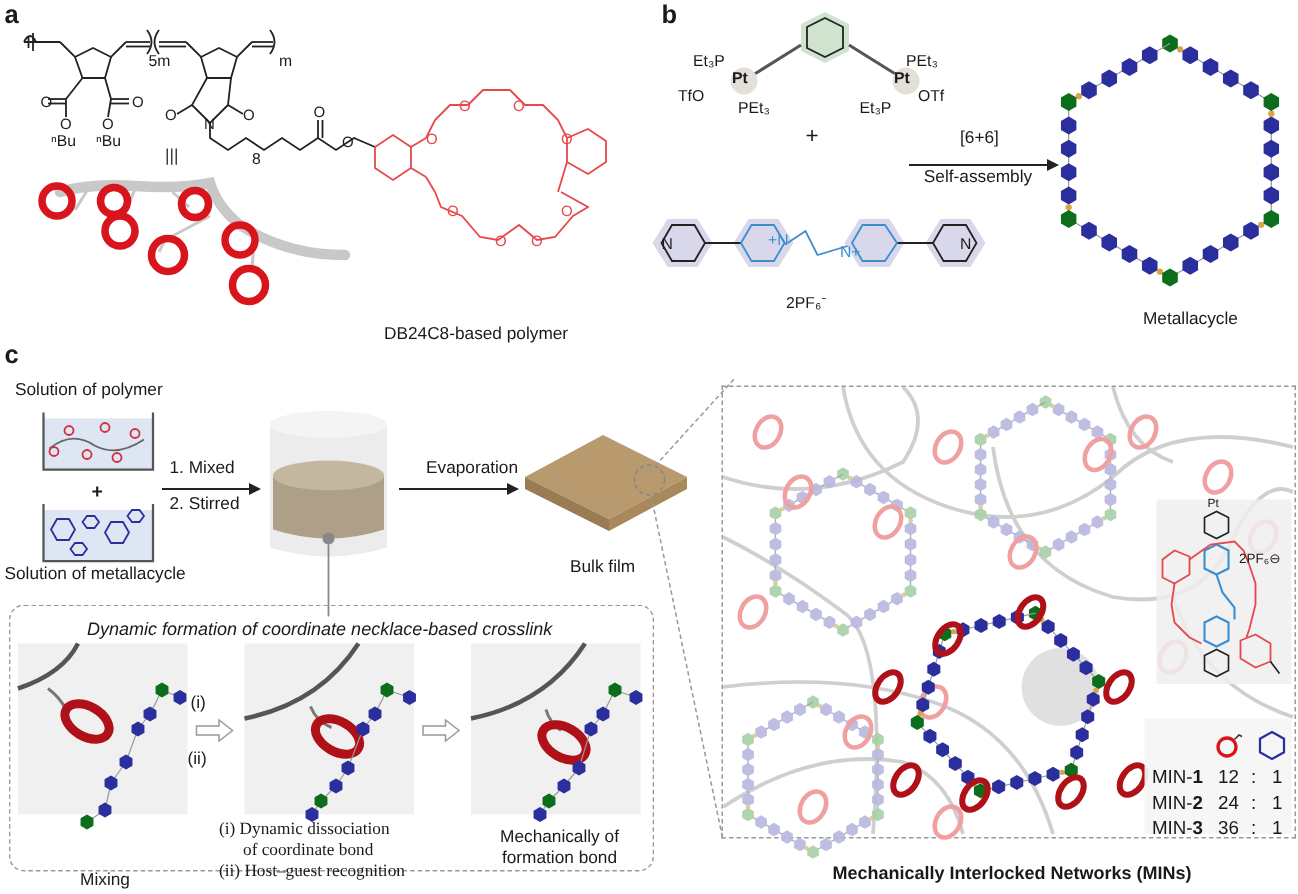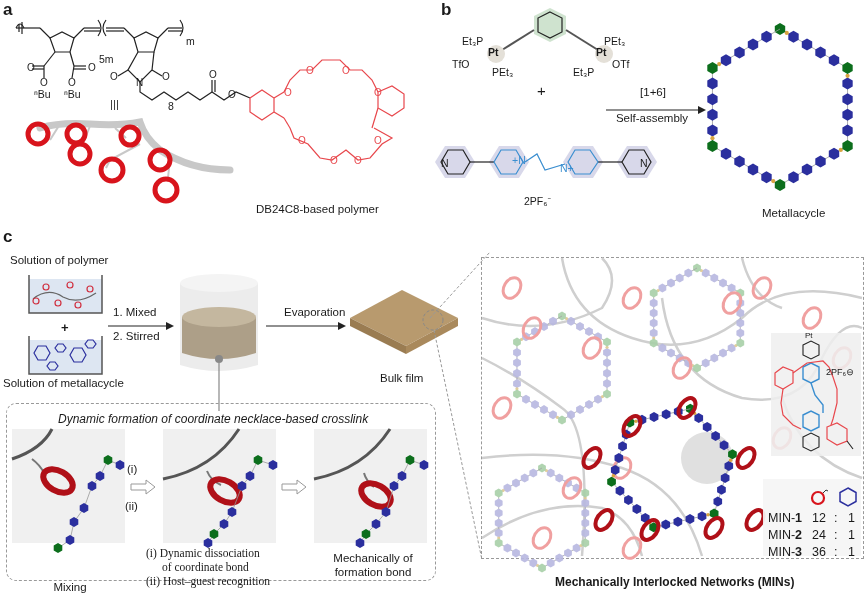--- a/index.html
+++ b/index.html
@@ -87,21 +87,21 @@
     <text x="209" y="78">O</text>
       <text x="228" y="98">O</text>
   </g>
   <g fill="#e8474c">
     <text x="284" y="96">O</text>
       <text x="306" y="74">O</text>
       <text x="342" y="74">O</text>
       <text x="374" y="96">O</text>
   </g>
 </svg>
-<div class="lbl sm" style="left:99px;top:53px;">5m</div>
+<div class="lbl sm" style="left:99px;top:35px;">5m</div>
 <div class="lbl sm" style="left:186px;top:35px;">m</div>
 <div class="lbl sm" style="left:34px;top:88px;">ⁿBu</div>
 <div class="lbl sm" style="left:64px;top:88px;">ⁿBu</div>
 <div class="lbl sm" style="left:168px;top:100px;">8</div>
 <div class="lbl" style="left:110px;top:98px;color:#333;">|||</div>
 
 <svg style="left:250px;top:120px;" width="180" height="60" viewBox="0 0 180 60">
   <g stroke="#e8474c" stroke-width="1.2" fill="none">
     <path d="M40 8 L44 18 L58 24 L70 38 L82 40 L96 30 L108 40 L120 38 L132 24 L142 18 L124 8"></path>
   </g>
@@ -125,21 +125,21 @@
   <g fill="none" stroke="#d8141c" stroke-width="5">
     <circle cx="18" cy="24" r="10"></circle>
       <circle cx="60" cy="44" r="10"></circle>
       <circle cx="56" cy="24" r="9"></circle>
     <circle cx="110" cy="26" r="9"></circle>
       <circle cx="92" cy="60" r="11"></circle>
       <circle cx="146" cy="80" r="11"></circle>
       <circle cx="140" cy="50" r="10"></circle>
   </g>
 </svg>
-<div class="lbl" style="left:256px;top:203px;">DB24C8-based polymer</div>
+<div class="lbl" style="left:256px;top:217px;">DB24C8-based polymer</div>
 
 <div class="panel-letter" style="left:441px;top:0px;">b</div>
 
 <svg style="left:440px;top:0;" width="200" height="90" viewBox="0 0 200 90">
   <polygon points="110,8 126,16 126,34 110,42 94,34 94,16" fill="#cfe3cf"></polygon>
   <polygon points="110,12 122,18 122,32 110,38 98,32 98,18" fill="none" stroke="#222" stroke-width="1.2"></polygon>
   <line x1="94" y1="30" x2="62" y2="50" stroke="#555" stroke-width="2"></line>
   <line x1="126" y1="30" x2="158" y2="50" stroke="#555" stroke-width="2"></line>
   <circle cx="56" cy="54" r="9" fill="#e4e0d8"></circle>
   <circle cx="164" cy="54" r="9" fill="#e4e0d8"></circle>
@@ -147,21 +147,21 @@
 <div class="lbl sm" style="left:462px;top:35px;">Et₃P</div>
 <div class="lbl sm" style="left:488px;top:46px;font-weight:bold;">Pt</div>
 <div class="lbl sm" style="left:452px;top:58px;">TfO</div>
 <div class="lbl sm" style="left:492px;top:66px;">PEt₃</div>
 <div class="lbl sm" style="left:604px;top:35px;">PEt₃</div>
 <div class="lbl sm" style="left:596px;top:46px;font-weight:bold;">Pt</div>
 <div class="lbl sm" style="left:612px;top:58px;">OTf</div>
 <div class="lbl sm" style="left:573px;top:66px;">Et₃P</div>
 <div class="lbl" style="left:537px;top:82px;font-size:15px;">+</div>
 
-<div class="lbl center" style="left:608px;top:86px;width:90px;">[1+6]</div>
+<div class="lbl center" style="left:608px;top:86px;width:90px;">[6+6]</div>
 <svg style="left:606px;top:106px;" width="100" height="8" viewBox="0 0 100 8">
   <line x1="0" y1="4" x2="92" y2="4" stroke="#222" stroke-width="1.2"></line>
   <polygon points="92,0 100,4 92,8" fill="#222"></polygon>
 </svg>
 <div class="lbl center" style="left:604px;top:112px;width:96px;">Self-assembly</div>
 
 <svg style="left:433px;top:140px;" width="225" height="45" viewBox="0 0 225 45">
   <g fill="#d8d8ea">
     <polygon points="2,22 12,6 32,6 42,22 32,38 12,38"></polygon>
     <polygon points="56,22 66,6 86,6 96,22 86,38 66,38"></polygon>

